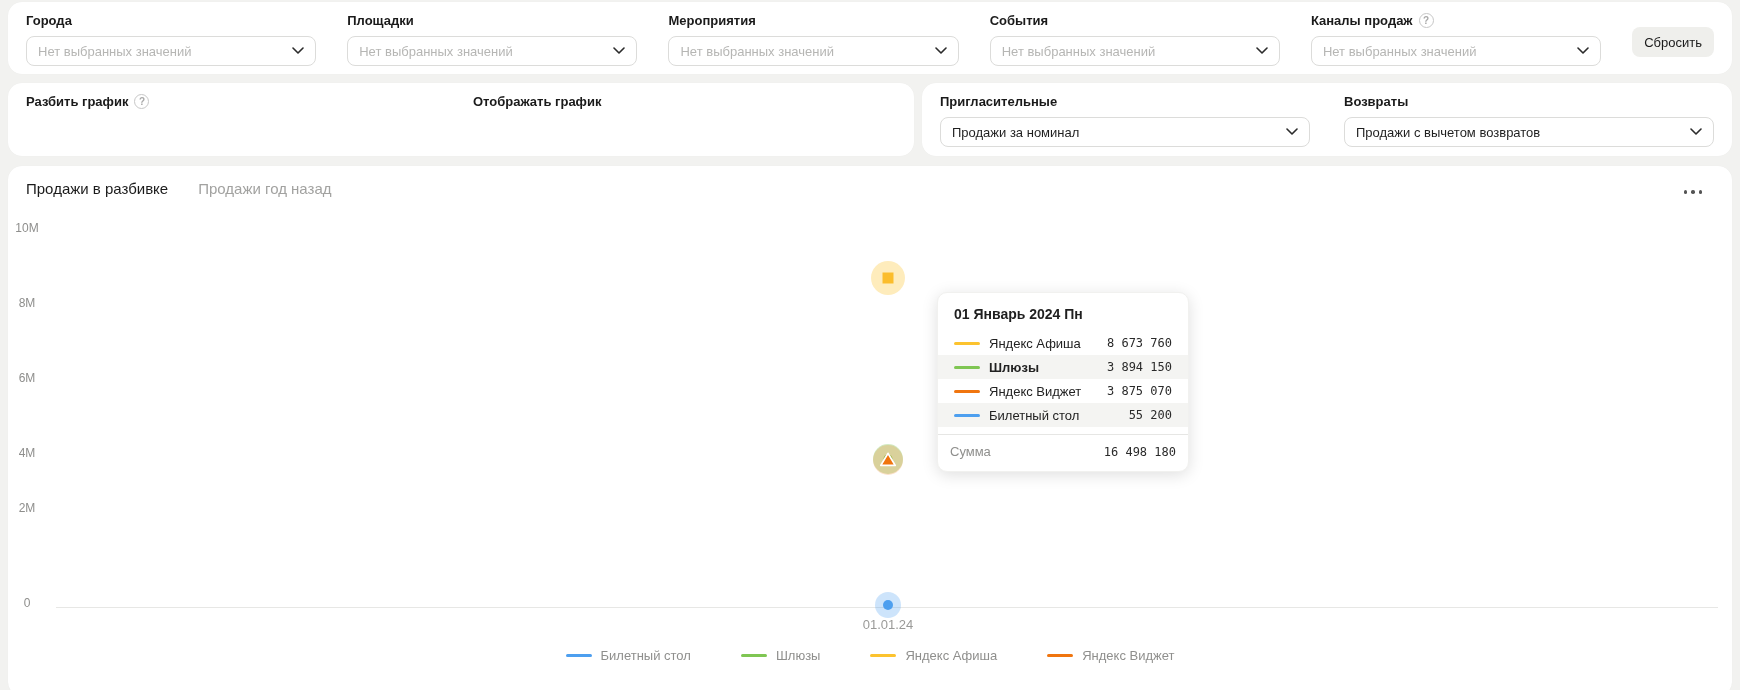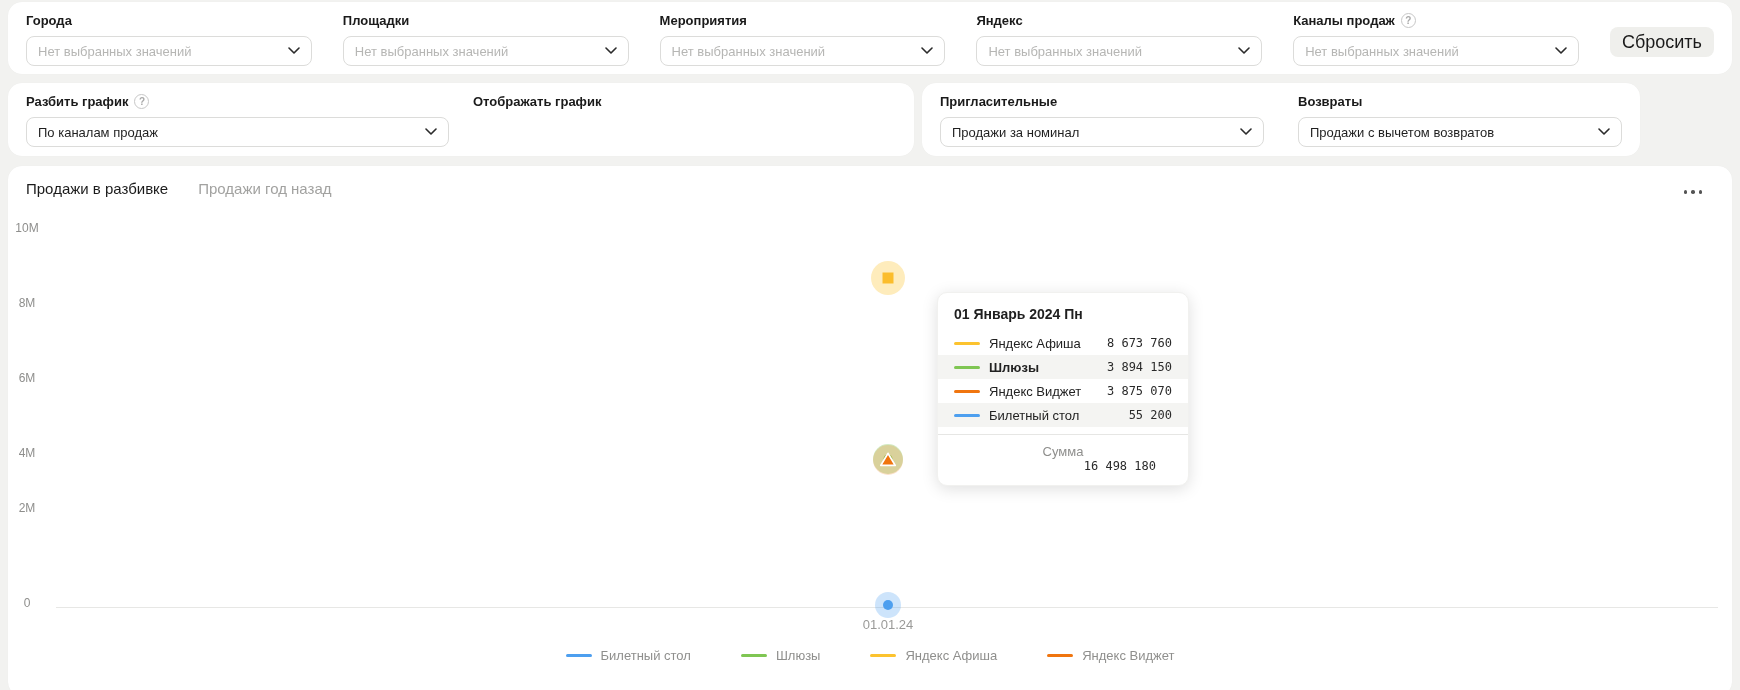--- a/index.html
+++ b/index.html
@@ -6,37 +6,37 @@
   html,body { width:1740px; height:690px; overflow:hidden; }
   body {
     background:#f2f2f0;
     font-family:"Liberation Sans", sans-serif;
     color:#1c1c1c;
     position:relative;
   }
   .card { position:absolute; background:#fff; border-radius:14px; box-shadow:0 0 1px rgba(0,0,0,.06); }
   .card1 { left:8px; top:2px; width:1724px; height:72px; padding:10px 18px; display:flex; gap:31px; }
   .card2l { left:8px; top:83px; width:906px; height:73px; padding:10px 18px; display:flex; gap:24px; }
-  .card2r { left:922px; top:83px; width:718px; height:73px; padding:10px 18px; display:flex; gap:34px; }
+  .card2r { left:922px; top:83px; width:810px; height:73px; padding:10px 18px; display:flex; gap:34px; }
   .card3 { left:8px; top:166px; width:1724px; height:530px; }
 
   .fgroup { flex:1; min-width:0; }
   .flabel { font-size:13px; font-weight:700; color:#1a1a1a; display:flex; align-items:center; gap:6px; height:16px; }
   .help { width:15px; height:15px; border:1.4px solid #c7c7c7; border-radius:50%;
           color:#a9a9a9; font-size:10px; font-weight:700; display:inline-flex;
           align-items:center; justify-content:center; cursor:pointer; }
   .select { margin-top:8px; height:30px; border:1px solid #dcdcda; border-radius:8px;
             display:flex; align-items:center; padding:0 11px; background:#fff; cursor:pointer; }
   .select input { border:none; outline:none; flex:1; min-width:0; font-family:"Liberation Sans",sans-serif;
                   font-size:13px; color:#1f1f1f; background:transparent; cursor:pointer; }
   .select input::placeholder { color:#b6b6b4; }
   .chev { flex:none; margin-left:8px; display:flex; }
   .reset-btn { flex:none; align-self:flex-start; margin-top:15px; height:30px; padding:0 12px;
                background:#efefec; border:none; border-radius:8px; font-family:"Liberation Sans",sans-serif;
-               font-size:18px; color:#1a1a1a; cursor:pointer; }
+               font-size:13px; color:#1a1a1a; cursor:pointer; }
 
   
   .tabs { position:absolute; left:18px; top:14px; display:flex; gap:30px; }
   .tab { font-size:15px; cursor:pointer; }
   .tab.active { color:#1b1b1b; font-weight:400; }
   .tab.inactive { color:#a2a2a0;text-align:center; }
   .menu-dots { position:absolute; right:26px; top:20px; display:flex; gap:4px; cursor:pointer; padding:4px; }
   .menu-dots i { width:3.5px; height:3.5px; border-radius:50%; background:#545454; }
 
   .plot { position:absolute; left:0; top:0; width:1724px; height:530px; }
@@ -62,21 +62,21 @@
              border-radius:10px; border:1px solid #f1f1ef;
              box-shadow:0 3px 16px rgba(0,0,0,.13); padding-bottom:0; z-index:5; }
   .tt-title { padding:13px 16px 9px; font-size:14px; font-weight:700; color:#1f1f1f; }
   .tt-row { display:flex; align-items:center; gap:9px; padding:4.5px 16px; }
   .tt-rows .tt-row:nth-child(even) { background:#f4f4f2; }
   .tt-dash { flex:none; width:26px; height:3px; border-radius:2px; }
   .tt-name { font-size:13px; color:#222; white-space:nowrap; }
   .tt-name.bold { font-weight:700; }
   .tt-val { margin-left:auto; font-family:"DejaVu Sans Mono", monospace; font-size:12px; color:#2a2a2a; white-space:nowrap; }
   .tt-total { display:flex; align-items:center; border-top:1px solid #e6e6e4; margin-top:7px;
-              padding:9px 32px 12px;flex-direction:column; }
+              padding:9px 12px 12px; }
   .tt-total-label { font-size:13px; color:#8f8f8d; }
 </style>
 </head>
 <body>
 
 <div class="card card1">
 
   <div class="fgroup">
     <div class="flabel">Города</div>
     <div class="select">
@@ -107,21 +107,21 @@
       <input readonly="" placeholder="Нет выбранных значений" style="">
       <span class="chev">
         <svg width="12" height="8" viewBox="0 0 12 8">
             <path d="M1 1l5 5 5-5" fill="none" stroke="#2b2b2b" stroke-width="1.6" stroke-linecap="round" stroke-linejoin="round"></path>
           </svg>
       </span>
     </div>
   </div>
 
   <div class="fgroup">
-    <div class="flabel">Яндекс</div>
+    <div class="flabel">События</div>
     <div class="select">
       <input readonly="" placeholder="Нет выбранных значений" style="">
       <span class="chev">
         <svg width="12" height="8" viewBox="0 0 12 8">
             <path d="M1 1l5 5 5-5" fill="none" stroke="#2b2b2b" stroke-width="1.6" stroke-linecap="round" stroke-linejoin="round"></path>
           </svg>
       </span>
     </div>
   </div>
 
@@ -141,28 +141,20 @@
   </div>
 
   <button class="reset-btn">Сбросить</button>
 </div>
 
 <div class="card card2l">
   <div class="fgroup">
     <div class="flabel">
       <span>Разбить график</span>
       <span class="help">?</span>
-    </div>
-    <div class="select">
-      <input readonly="" value="По каналам продаж" style="">
-      <span class="chev">
-        <svg width="12" height="8" viewBox="0 0 12 8">
-            <path d="M1 1l5 5 5-5" fill="none" stroke="#2b2b2b" stroke-width="1.6" stroke-linecap="round" stroke-linejoin="round"></path>
-          </svg>
-      </span>
     </div>
   </div>
   <div class="fgroup">
     <div class="flabel">Отображать график</div>
   </div>
 </div>
 
 <div class="card card2r">
   <div class="fgroup">
     <div class="flabel">Пригласительные</div>

